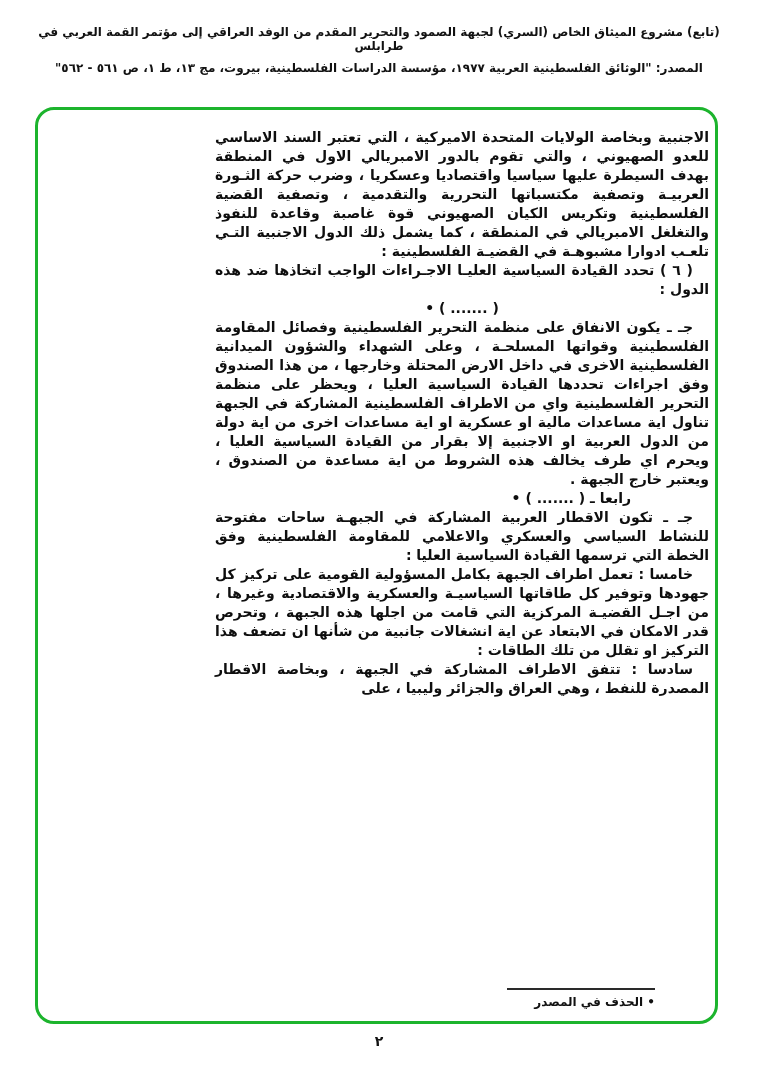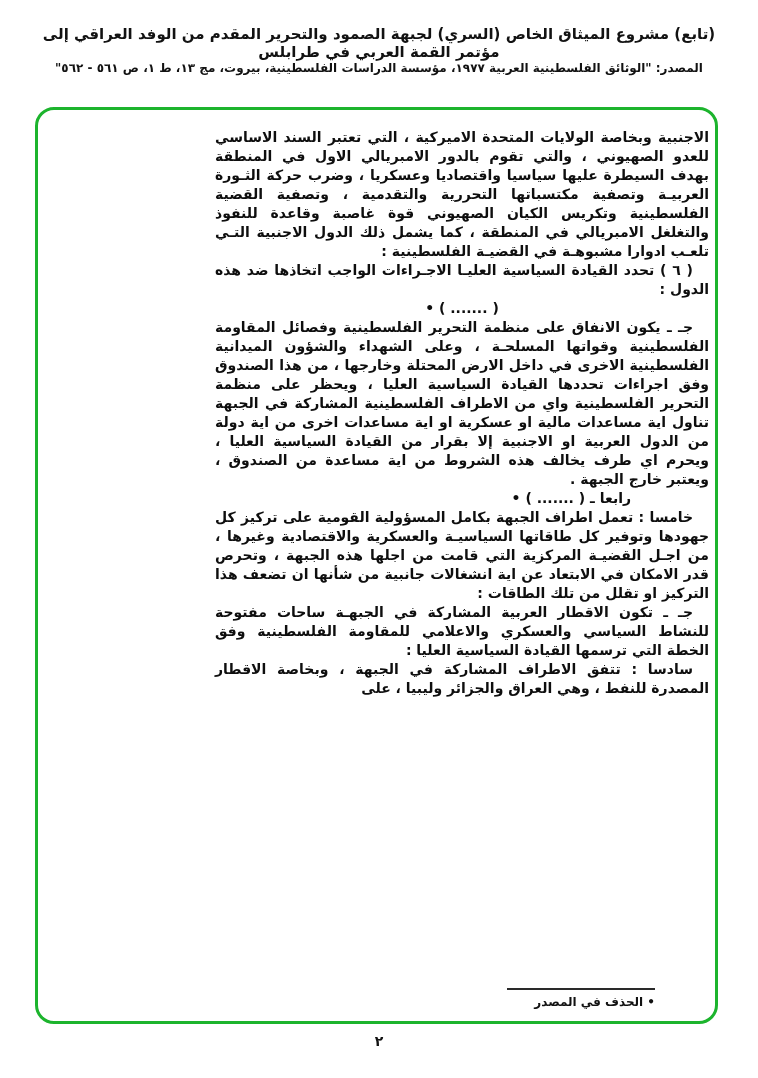--- a/index.html
+++ b/index.html
@@ -7,21 +7,21 @@
     width:758px;height:1078px;
     background:#ffffff;
     position:relative;
     font-family:"DejaVu Sans",sans-serif;
     color:#121212;
     overflow:hidden;
   }
   .header-title{
     position:absolute;top:25px;left:28px;right:28px;
     direction:rtl;text-align:center;
-    font-size:15px;font-weight:bold;
+    font-size:12px;font-weight:bold;
     letter-spacing:0;
   }
   .header-source{
     position:absolute;top:61px;left:40px;right:40px;
     direction:rtl;text-align:center;
     font-size:12px;font-weight:bold;
   }
   .frame{
     position:absolute;left:35px;top:107px;
     width:677px;height:911px;
@@ -65,22 +65,22 @@
 <div class="header-source">المصدر:  "الوثائق الفلسطينية العربية ١٩٧٧، مؤسسة الدراسات الفلسطينية، بيروت، مج ١٣، ط ١، ص ٥٦١ - ٥٦٢"</div>
 
 <div class="frame" style="border-color: rgb(28, 180, 45);">
 
   <div class="text-column">
     <p class="p-plain">الاجنبية وبخاصة الولايات المتحدة الاميركية ، التي تعتبر السند الاساسي للعدو الصهيوني ، والتي تقوم بالدور الامبريالي الاول في المنطقة بهدف السيطرة عليها سياسيا واقتصاديا وعسكريا ، وضرب حركة الثـورة العربيـة وتصفية مكتسباتها التحررية والتقدمية ، وتصفية القضية الفلسطينية وتكريس الكيان الصهيوني قوة غاصبة وقاعدة للنفوذ والتغلغل الامبريالي في المنطقة ، كما يشمل ذلك الدول الاجنبية التـي تلعـب ادوارا مشبوهـة في القضيـة الفلسطينية :</p>
     <p class="p-indent">( ٦ ) تحدد القيادة السياسية العليـا الاجـراءات الواجب اتخاذها ضد هذه الدول :</p>
     <p class="p-center">( ....... ) •</p>
     <p class="p-indent">جـ ـ يكون الانفاق على منظمة التحرير الفلسطينية وفصائل المقاومة الفلسطينية وقواتها المسلحـة ، وعلى الشهداء والشؤون الميدانية الفلسطينية الاخرى في داخل الارض المحتلة وخارجها ، من هذا الصندوق وفق اجراءات تحددها القيادة السياسية العليا ، ويحظر على منظمة التحرير الفلسطينية واي من الاطراف الفلسطينية المشاركة في الجبهة تناول اية مساعدات مالية او عسكرية او اية مساعدات اخرى من اية دولة من الدول العربية او الاجنبية إلا بقرار من القيادة السياسية العليا ، ويحرم اي طرف يخالف هذه الشروط من اية مساعدة من الصندوق ، ويعتبر خارج الجبهة .</p>
     <p class="p-rabia">رابعا ـ ( ....... ) •</p>
+    <p class="p-indent">جـ ـ تكون الاقطار العربية المشاركة في الجبهـة ساحات مفتوحة للنشاط السياسي والعسكري والاعلامي للمقاومة الفلسطينية وفق الخطة التي ترسمها القيادة السياسية العليا :</p>
     <p class="p-indent">خامسا : تعمل اطراف الجبهة بكامل المسؤولية القومية على تركيز كل جهودها وتوفير كل طاقاتها السياسيـة والعسكرية والاقتصادية وغيرها ، من اجـل القضيـة المركزية التي قامت من اجلها هذه الجبهة ، وتحرص قدر الامكان في الابتعاد عن اية انشغالات جانبية من شأنها ان تضعف هذا التركيز او تقلل من تلك الطاقات :</p>
-    <p class="p-indent">جـ ـ تكون الاقطار العربية المشاركة في الجبهـة ساحات مفتوحة للنشاط السياسي والعسكري والاعلامي للمقاومة الفلسطينية وفق الخطة التي ترسمها القيادة السياسية العليا :</p>
     <p class="p-indent">سادسا : تتفق الاطراف المشاركة في الجبهة ، وبخاصة الاقطار المصدرة للنفط ، وهي العراق والجزائر وليبيا ، على</p>
   </div>
 
   <div class="footnote">
     <div class="footnote-rule"></div>
     <div class="footnote-text">• الحذف في المصدر</div>
   </div>
 
 </div>
 

